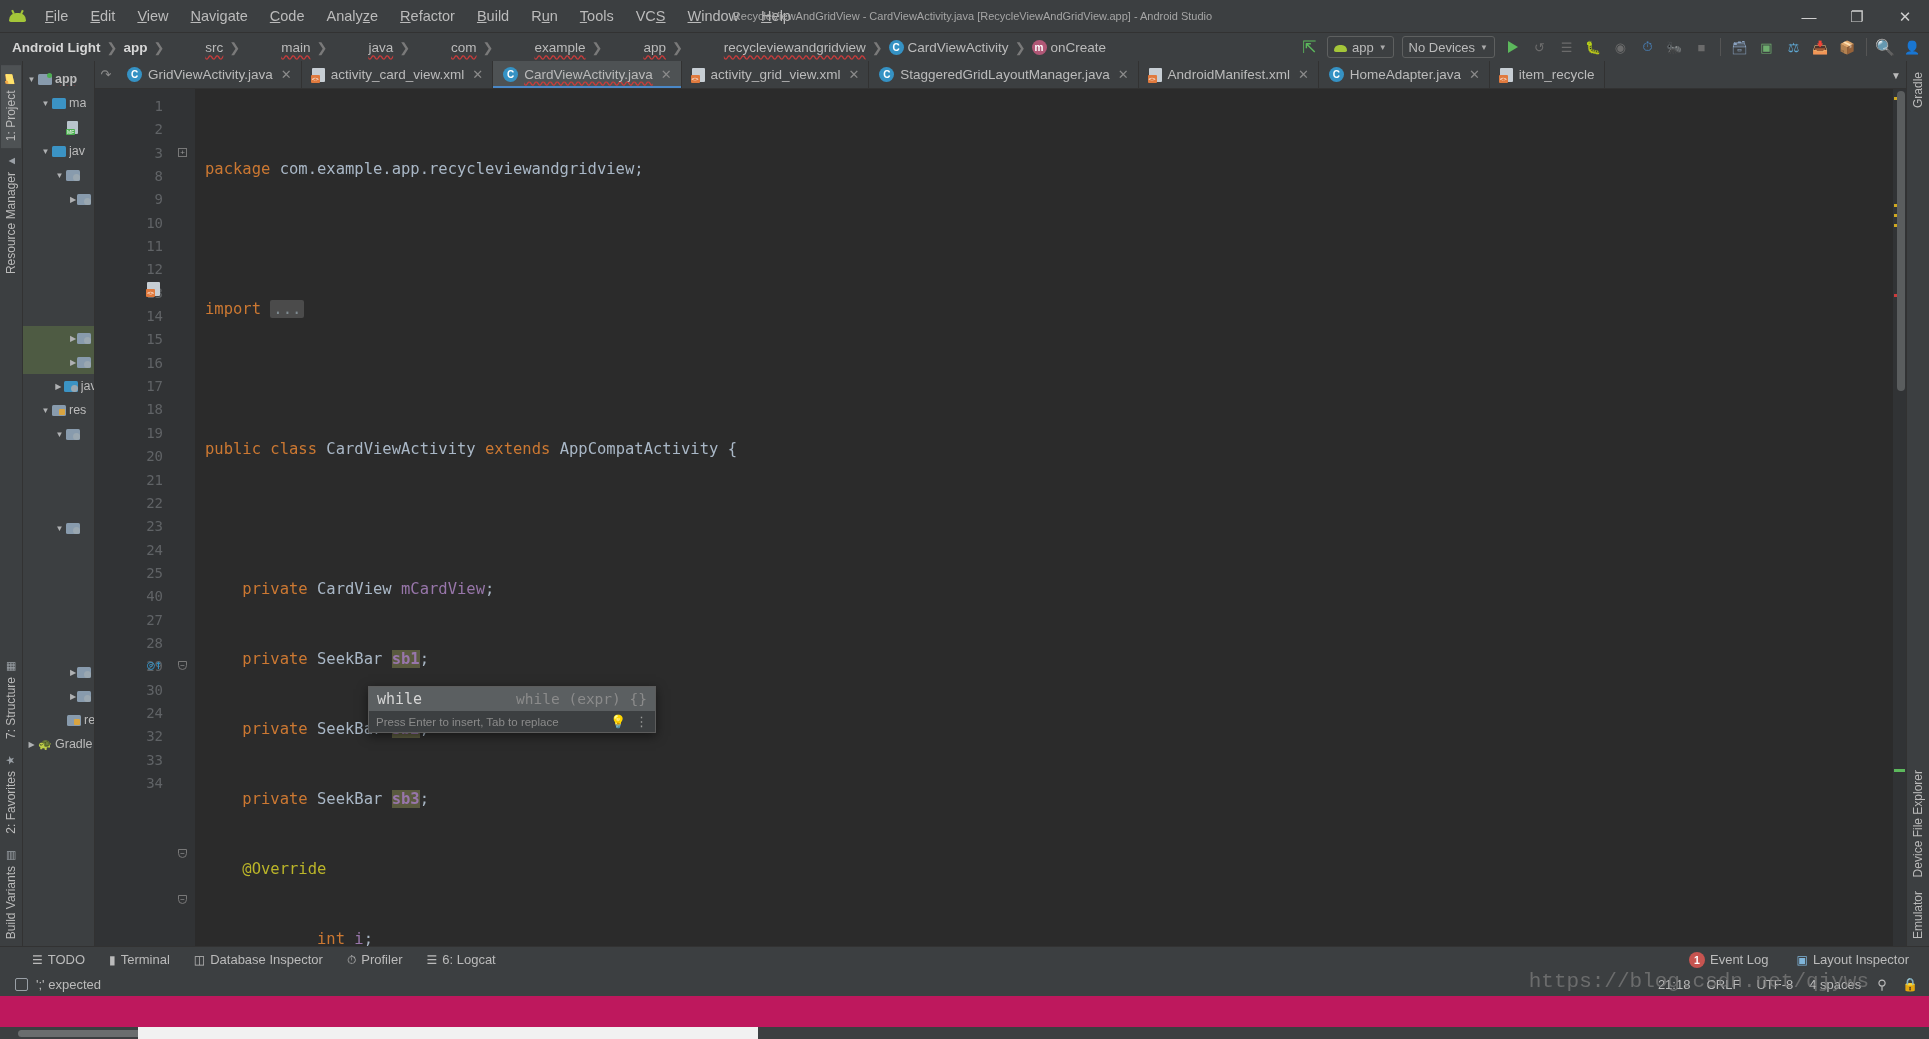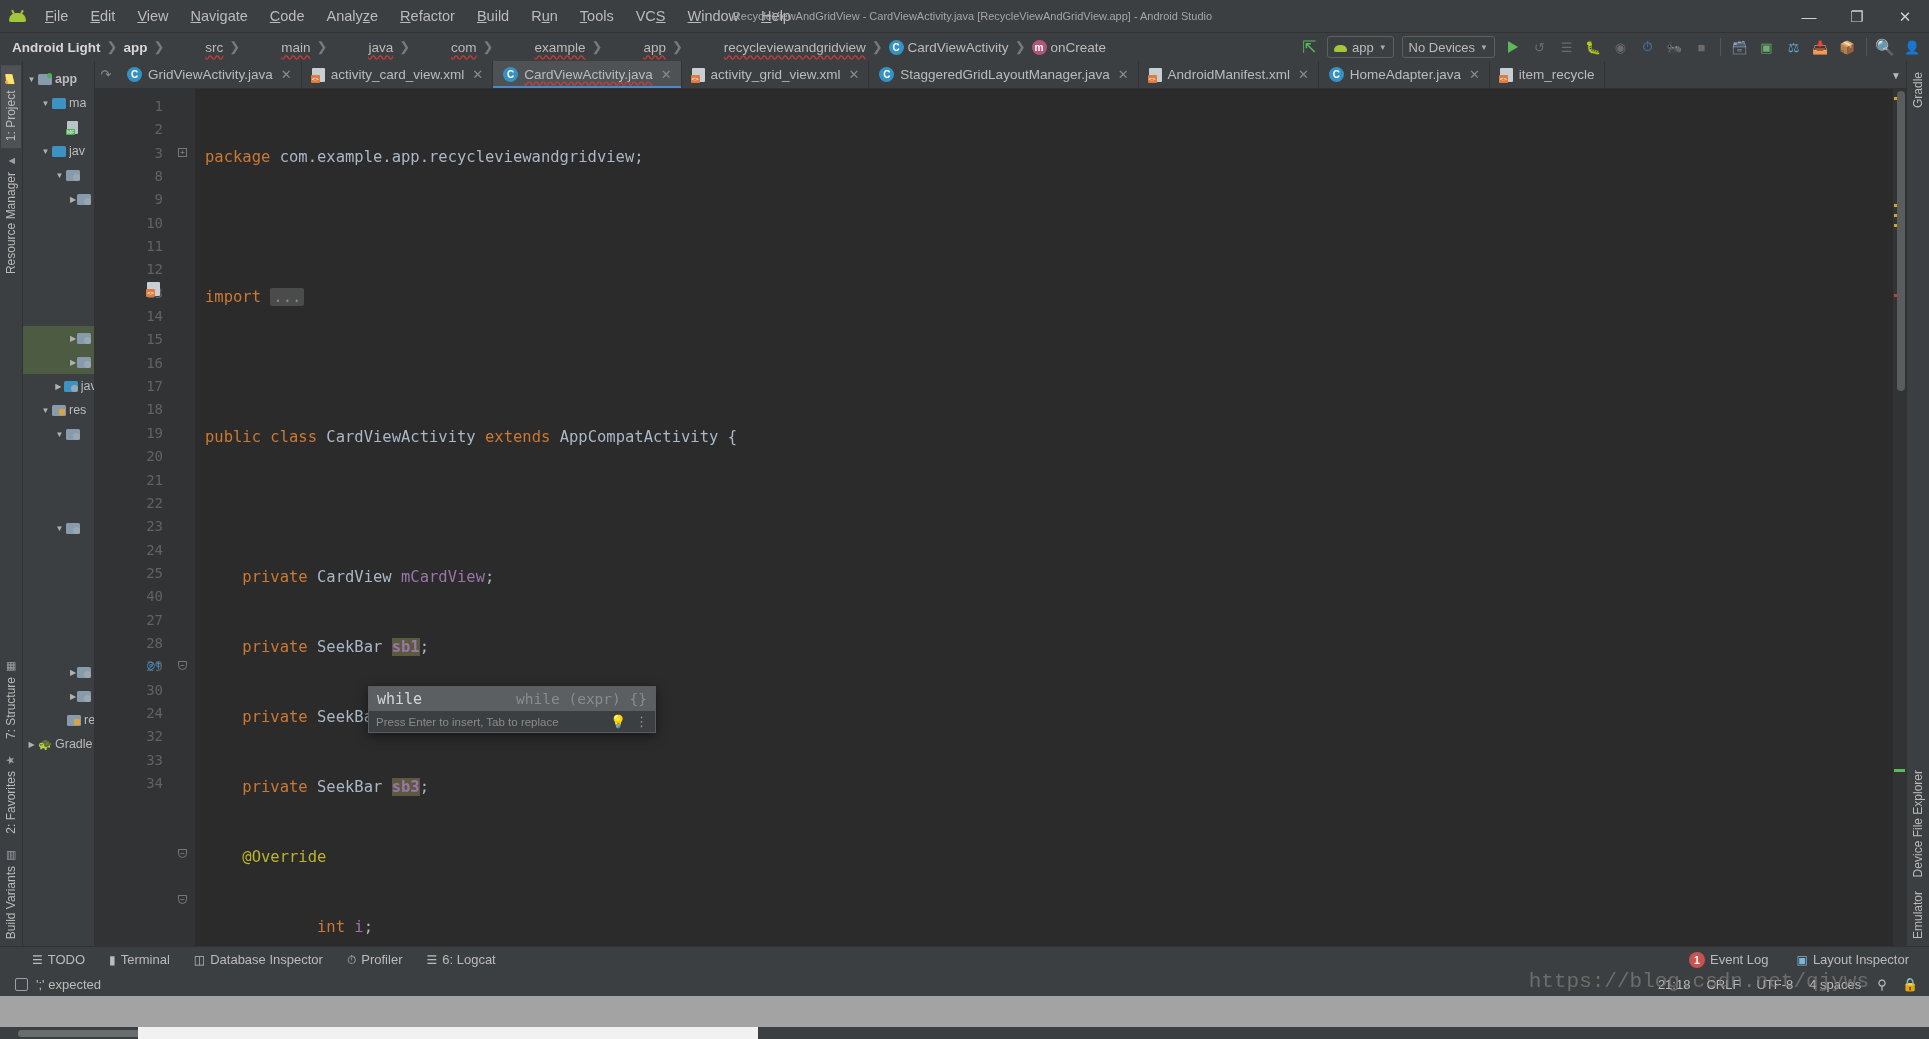--- a/index.html
+++ b/index.html
@@ -2,21 +2,21 @@
 <html><head>
 <meta charset="utf-8">
 <style>
   * { box-sizing: border-box; margin:0; padding:0; }
   html, body {
     width:1929px; height:1039px;
     background:#3c3f41;
     font-family:"Liberation Sans", sans-serif;
     overflow:hidden;
   }
-  .app { position:relative; width:1929px; height:1039px; background:#a3a3a3; color:#bbbbbb; }
+  .app { position:relative; width:1929px; height:1039px; background:#be185d; color:#bbbbbb; }
 
   
   .titlebar {
     height:33px; background:#3c3f41; display:flex; align-items:center;
     border-bottom:1px solid #323232; position:relative;
   }
   .android-logo { width:34px; display:flex; align-items:center; justify-content:center; }
   .droid { position:relative; width:17px; height:12px; }
   .droid .body {
     position:absolute; bottom:0; left:0; width:17px; height:9px;
@@ -38,21 +38,21 @@
   .win-btn {
     width:48px; height:33px; display:flex; align-items:center; justify-content:center;
     font-size:15px; color:#cfcfcf;
   }
 
   
   .navrow {
     height:28px; background:#3c3f41; display:flex; align-items:center;
     padding-left:8px; position:relative;
   }
-  .crumbs { display:flex; align-items:flex-start; font-size:13.5px; white-space:nowrap; }
+  .crumbs { display:flex; align-items:center; font-size:13.5px; white-space:nowrap; }
   .crumb { color:#bbbbbb; padding:1px 4px; display:flex; align-items:center; gap:4px;}
   .crumb.bold { font-weight:bold; color:#d6d6d6; }
   .crumb.squig { text-decoration: underline wavy #cc3b3b; text-underline-offset:3px;margin-left:35px; }
   .sep { color:#7a7a7a; font-size:13px; padding:0 2px; }
   .ic-circle {
     width:15px; height:15px; border-radius:50%; display:inline-flex;
     align-items:center; justify-content:center; font-size:10px; color:#fff; font-weight:bold;
   }
   .ic-c { background:#3592c4; }
   .ic-m { background:#b05776; }
@@ -177,21 +177,21 @@
   }
   .gline { height:23.35px; text-align:right; padding-right:10px; line-height:23.35px; position:relative;}
   .fold-col {
     width:22px; background:#313335; flex:none; position:relative; padding-top:6px;
   }
   .foldmark {
     position:absolute; width:9px; height:9px; border:1px solid #787878; color:#9a9a9a;
     font-size:8px; line-height:7px; text-align:center; background:#313335;
   }
   .code {
-    flex:1; position:relative; padding-top:10px; overflow:hidden;
+    flex:1; position:relative; padding-top:22px; overflow:hidden;
     font-family:"DejaVu Sans Mono", monospace; font-size:15.5px; line-height:23.35px;
     white-space:pre; color:#a9b7c6;
   }
   .cl { height:23.35px; padding-left:10px; }
   .kw { color:#cc7832; }
   .fld { color:#9876aa; }
   .ann { color:#bbb529; }
   .hl { background:#5a5a3f;font-weight:bold; }
   .dots { background:#4b4b4b; color:#7f8b91; padding:0 3px; border-radius:2px; }
 

